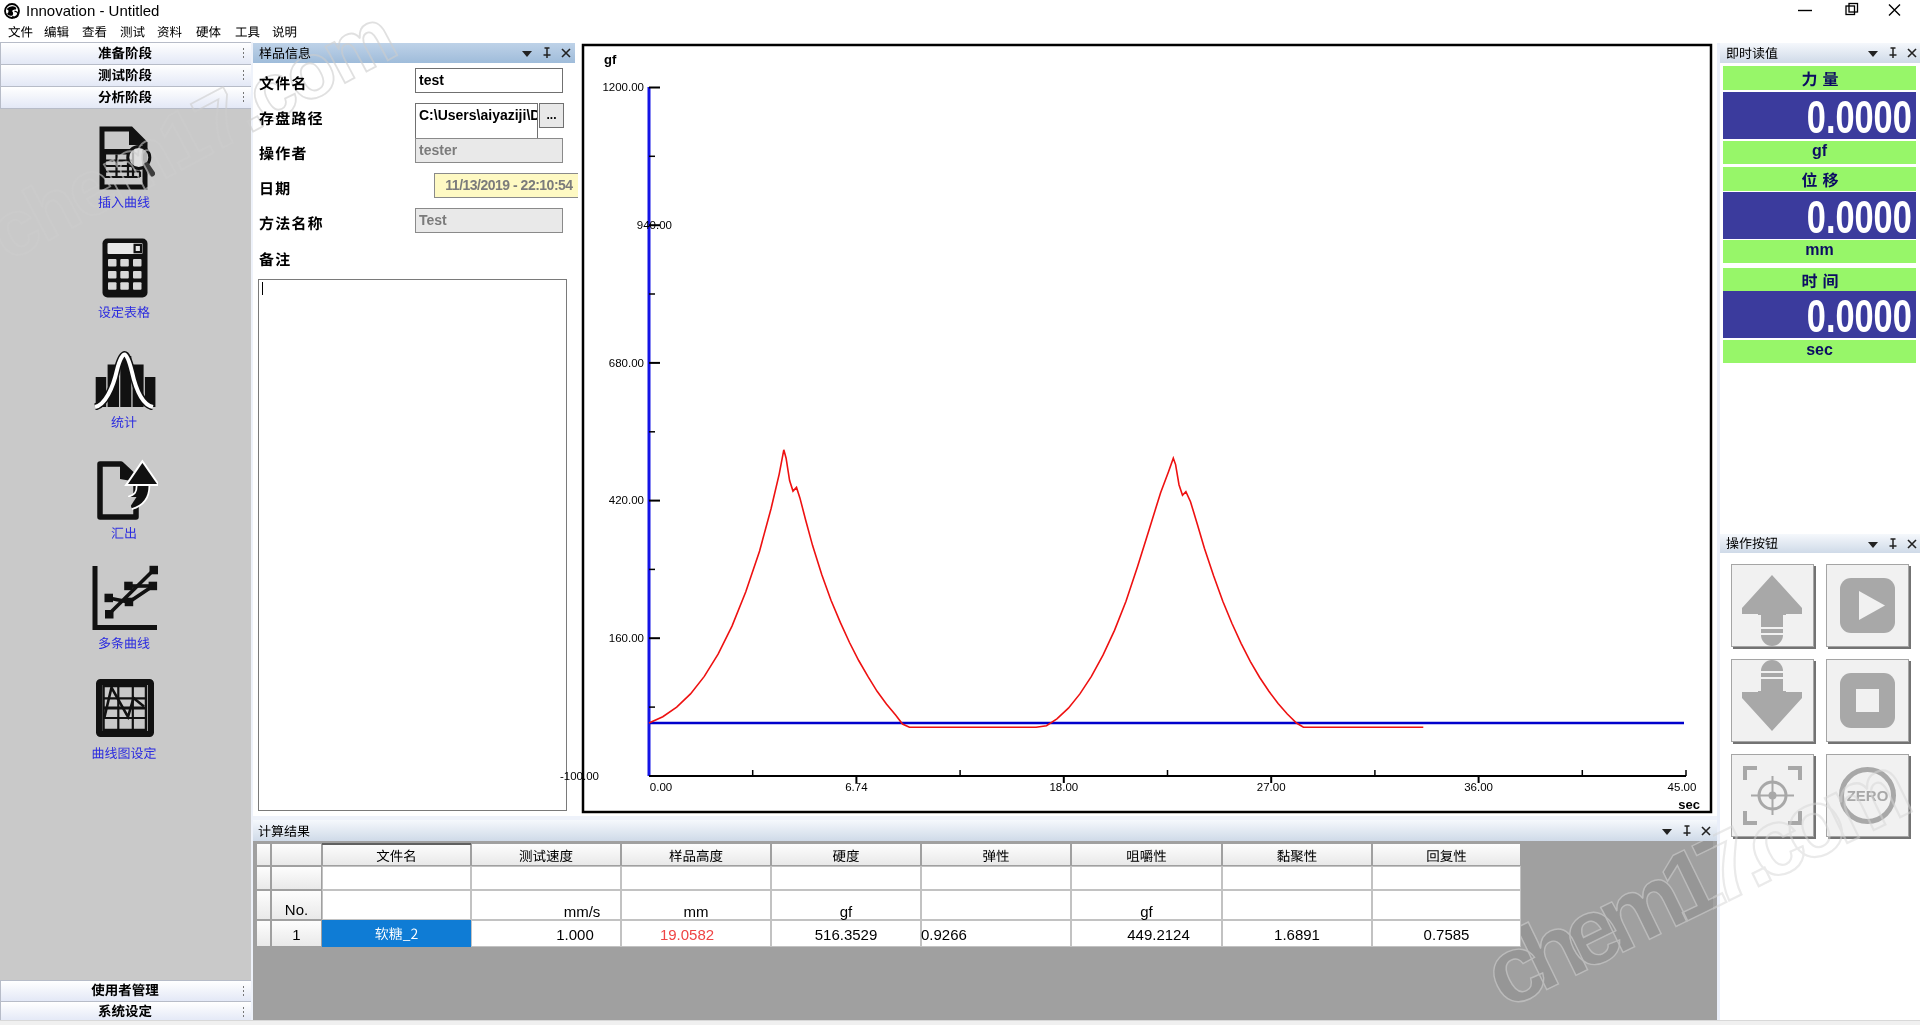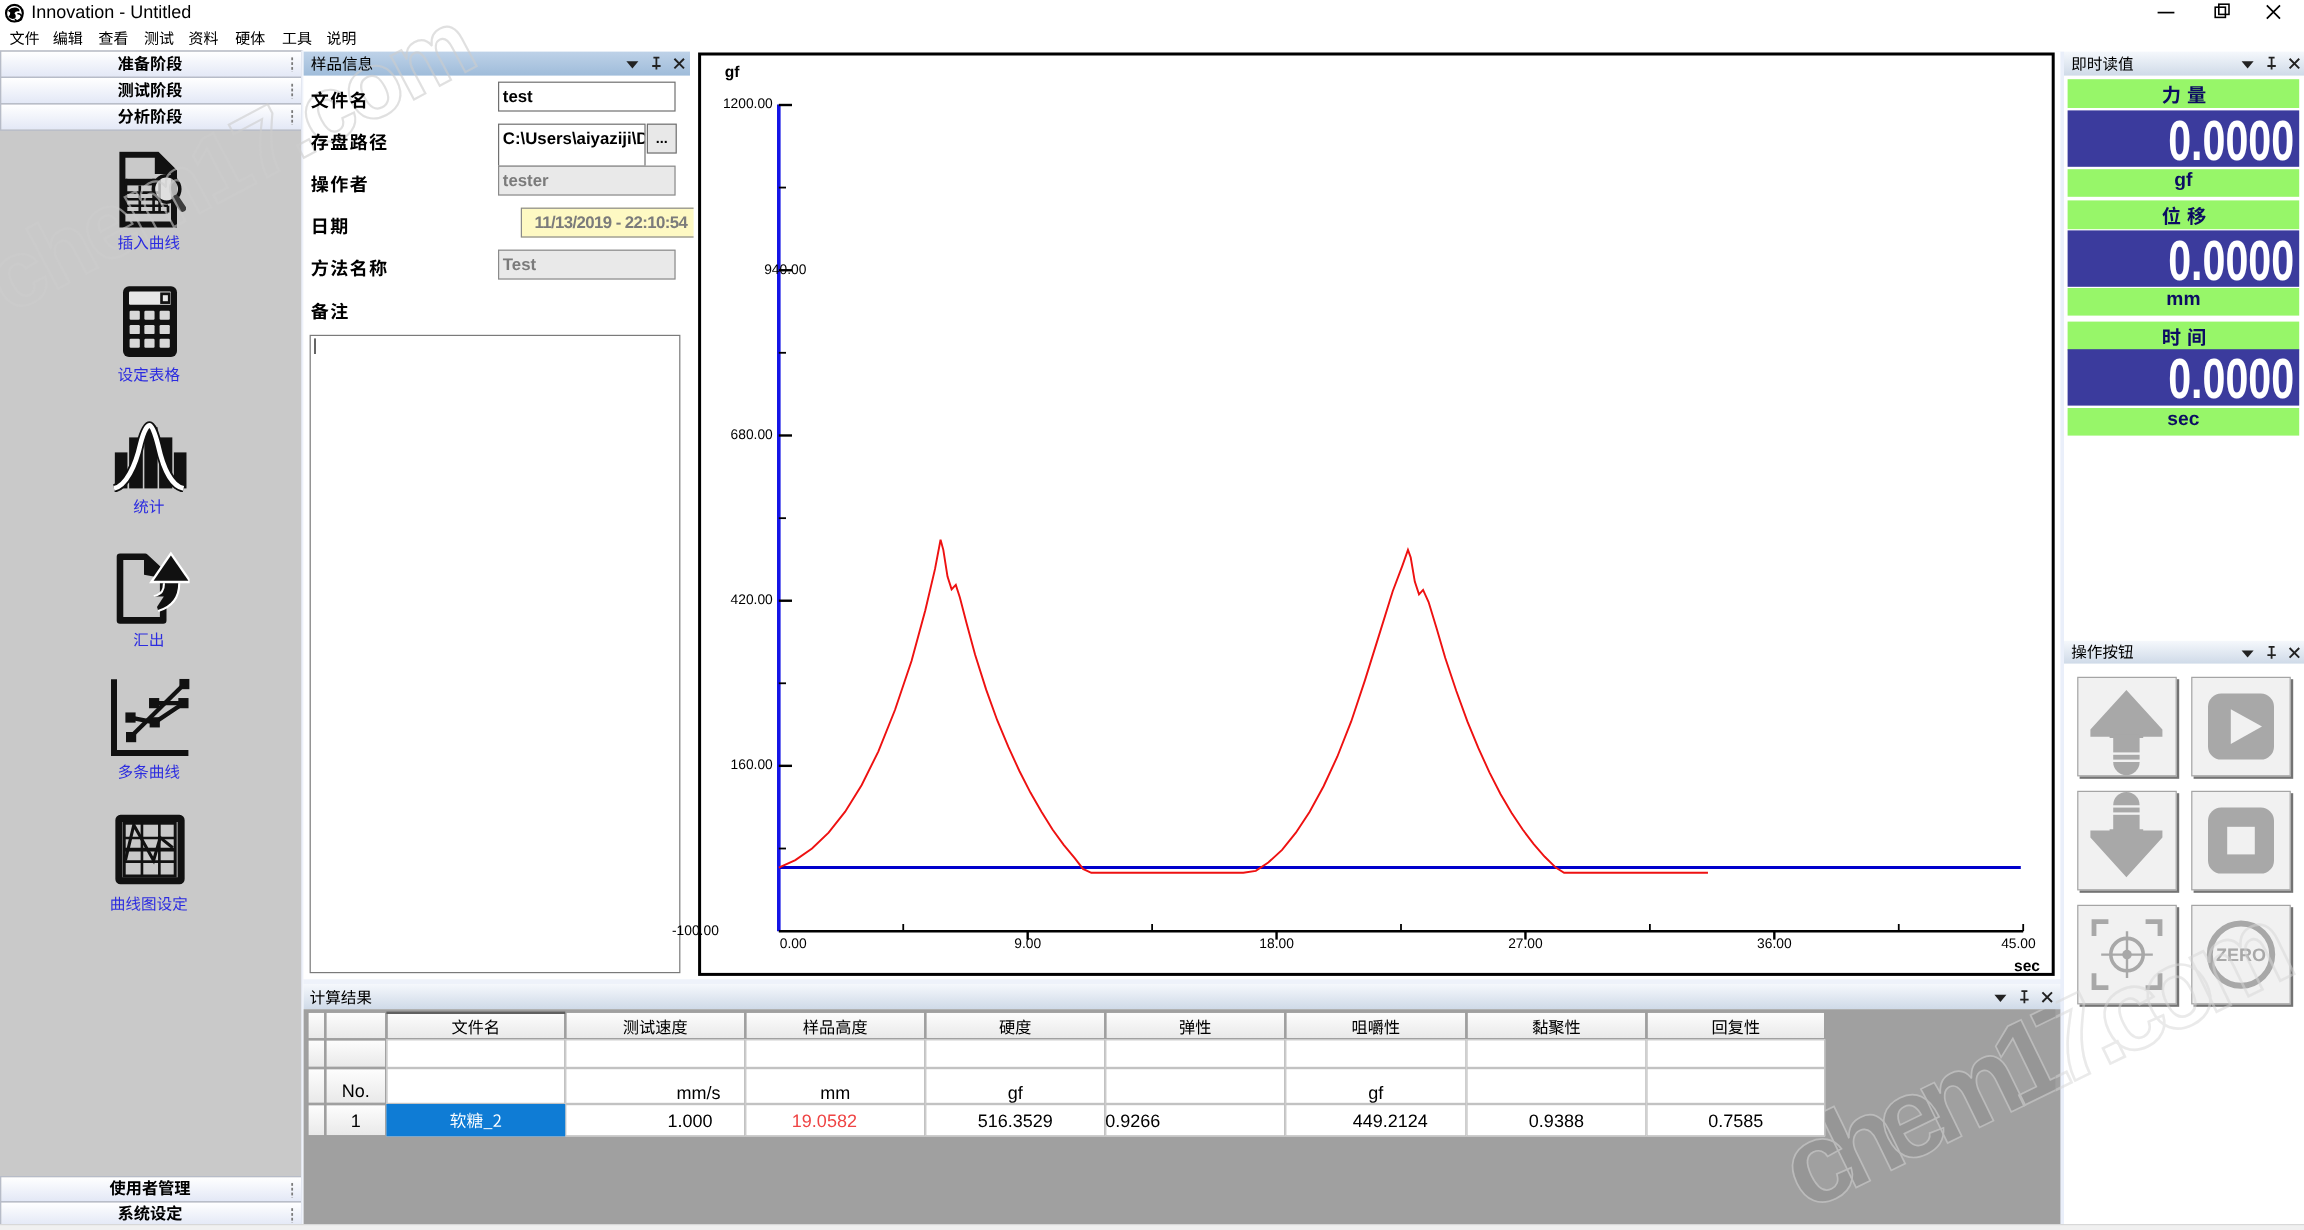--- a/index.html
+++ b/index.html
@@ -148,21 +148,21 @@
 <polyline points="649.0,723.0 662.8,716.7 676.7,707.1 690.5,693.9 704.3,676.4 718.1,654.2 732.0,626.1 745.8,591.7 759.6,550.9 771.1,508.5 779.2,474.1 783.8,449.8 786.1,458.2 789.6,480.5 793.0,491.1 796.5,487.4 799.9,497.9 805.7,520.2 812.6,545.6 821.8,574.7 831.0,600.2 840.3,622.4 849.5,642.5 858.7,660.5 867.9,676.4 877.1,691.3 886.4,704.0 895.6,715.1 902.5,724.1 909.4,727.3 916.3,727.3 925.5,727.3 934.7,727.3 944.0,727.3 953.2,727.3 962.4,727.3 971.6,727.3 980.8,727.3 990.1,727.3 999.3,727.3 1008.5,727.3 1017.7,727.3 1026.9,727.3 1036.1,727.3 1046.5,725.7 1056.9,718.8 1068.4,708.2 1079.9,693.9 1091.4,676.4 1103.0,655.2 1114.5,630.4 1126.0,601.2 1137.5,566.8 1149.1,529.7 1160.6,492.7 1168.6,471.5 1173.3,458.2 1175.6,464.6 1179.0,484.7 1182.5,495.3 1185.9,491.6 1190.5,501.7 1197.4,524.4 1204.4,548.3 1213.6,575.8 1222.8,601.2 1232.0,623.5 1241.2,643.6 1250.4,661.6 1259.7,677.5 1268.9,691.3 1278.1,703.4 1287.3,714.0 1296.5,723.0 1303.4,727.3 1312.7,727.3 1321.9,727.3 1331.1,727.3 1340.3,727.3 1349.5,727.3 1358.8,727.3 1368.0,727.3 1377.2,727.3 1386.4,727.3 1395.6,727.3 1404.8,727.3 1414.1,727.3 1423.3,727.3" fill="none" stroke="#e11" stroke-width="1.6"></polyline>
 </svg>
 <div style="position:absolute;font:11.5px 'Liberation Sans',sans-serif;color:#000;left:560px;top:81px;width:84px;text-align:right;">1200.00</div>
 <div style="position:absolute;font:11.5px 'Liberation Sans',sans-serif;color:#000;left:588px;top:219px;width:84px;text-align:right;">940.00</div>
 <div style="position:absolute;font:11.5px 'Liberation Sans',sans-serif;color:#000;left:560px;top:357px;width:84px;text-align:right;">680.00</div>
 <div style="position:absolute;font:11.5px 'Liberation Sans',sans-serif;color:#000;left:560px;top:494px;width:84px;text-align:right;">420.00</div>
 <div style="position:absolute;font:11.5px 'Liberation Sans',sans-serif;color:#000;left:560px;top:632px;width:84px;text-align:right;">160.00</div>
 <div style="position:absolute;font:11.5px 'Liberation Sans',sans-serif;color:#000;left:560px;top:770px;width:84px;text-align:left;">-100.00</div>
 <div style="position:absolute;font:11.5px 'Liberation Sans',sans-serif;color:#000;left:604px;top:52px;font-weight:bold;font-size:13px;">gf</div>
 <div style="position:absolute;font:11.5px 'Liberation Sans',sans-serif;color:#000;left:631.0px;top:781px;width:60px;text-align:center;">0.00</div>
-<div style="position:absolute;font:11.5px 'Liberation Sans',sans-serif;color:#000;left:826.4px;top:781px;width:60px;text-align:center;">9.00</div>
+<div style="position:absolute;font:11.5px 'Liberation Sans',sans-serif;color:#000;left:826.4px;top:781px;width:60px;text-align:center;">6.74</div>
 <div style="position:absolute;font:11.5px 'Liberation Sans',sans-serif;color:#000;left:1033.8px;top:781px;width:60px;text-align:center;">18.00</div>
 <div style="position:absolute;font:11.5px 'Liberation Sans',sans-serif;color:#000;left:1241.2px;top:781px;width:60px;text-align:center;">27.00</div>
 <div style="position:absolute;font:11.5px 'Liberation Sans',sans-serif;color:#000;left:1448.6px;top:781px;width:60px;text-align:center;">36.00</div>
 <div style="position:absolute;font:11.5px 'Liberation Sans',sans-serif;color:#000;left:1652.0px;top:781px;width:60px;text-align:center;">45.00</div>
 <div style="position:absolute;font:11.5px 'Liberation Sans',sans-serif;color:#000;left:1660px;top:797px;width:40px;text-align:right;font-weight:bold;font-size:13px;">sec</div>
 <div style="position:absolute;left:253px;top:820px;width:1464px;height:21px;background:linear-gradient(#f5f8fc,#cfdae8);"></div>
 <svg style="position:absolute;left:1658px;top:823px" width="56" height="16" viewBox="0 0 56 16">
 <path d="M4 6 l10 0 l-5 6 z" fill="#222"></path>
 <g stroke="#222" stroke-width="1.5" fill="none">
       <path d="M29 3 v7 M25.5 10 h7 M29 10 v3 M26.5 3 h5"></path>
@@ -216,21 +216,21 @@
 <div style="position:absolute;font:15px 'Liberation Sans',sans-serif;color:#000;text-align:center;left:471px;top:903px;width:126px;padding-left:48px;">mm/s</div>
 <div style="position:absolute;font:15px 'Liberation Sans',sans-serif;color:#000;text-align:center;left:621px;top:903px;width:150px;">mm</div>
 <div style="position:absolute;font:15px 'Liberation Sans',sans-serif;color:#000;text-align:center;left:771px;top:903px;width:150px;">gf</div>
 <div style="position:absolute;font:15px 'Liberation Sans',sans-serif;color:#000;text-align:center;left:1071px;top:903px;width:151px;">gf</div>
 <div style="position:absolute;font:15px 'Liberation Sans',sans-serif;color:#000;text-align:center;left:271px;top:926px;width:51px;">1</div>
 <div style="position:absolute;font:15px 'Liberation Sans',sans-serif;color:#000;text-align:center;left:471px;top:926px;width:150px;margin-left:29px;">1.000</div>
 <div style="position:absolute;font:15px 'Liberation Sans',sans-serif;color:#ef4444;text-align:center;left:621px;top:926px;width:132px;">19.0582</div>
 <div style="position:absolute;font:15px 'Liberation Sans',sans-serif;color:#000;text-align:center;left:771px;top:926px;width:150px;">516.3529</div>
 <div style="position:absolute;font:15px 'Liberation Sans',sans-serif;color:#000;text-align:left;left:921px;top:926px;width:150px;">0.9266</div>
 <div style="position:absolute;font:15px 'Liberation Sans',sans-serif;color:#000;text-align:center;left:1071px;top:926px;width:175px;">449.2124</div>
-<div style="position:absolute;font:15px 'Liberation Sans',sans-serif;color:#000;text-align:center;left:1222px;top:926px;width:150px;">0.9388</div>
+<div style="position:absolute;font:15px 'Liberation Sans',sans-serif;color:#000;text-align:center;left:1222px;top:926px;width:150px;">1.6891</div>
 <div style="position:absolute;font:15px 'Liberation Sans',sans-serif;color:#000;text-align:center;left:1372px;top:926px;width:149px;">0.7585</div>
 <div style="position:absolute;left:1720px;top:43px;width:200px;height:977px;background:#fff;"></div>
 <div style="position:absolute;left:1720px;top:43px;width:200px;height:20px;background:linear-gradient(#f5f8fc,#cfdae8);"></div>
 <svg style="position:absolute;left:1866px;top:45px" width="52" height="16" viewBox="0 0 52 16">
 <path d="M2 6 l10 0 l-5 6 z" fill="#222"></path>
 <g stroke="#222" stroke-width="1.5" fill="none">
       <path d="M27 3 v7 M23.5 10 h7 M27 10 v3 M24.5 3 h5"></path>
     </g>
 <path d="M42 4 l8 8 M50 4 l-8 8" stroke="#222" stroke-width="1.6"></path>
 </svg>

